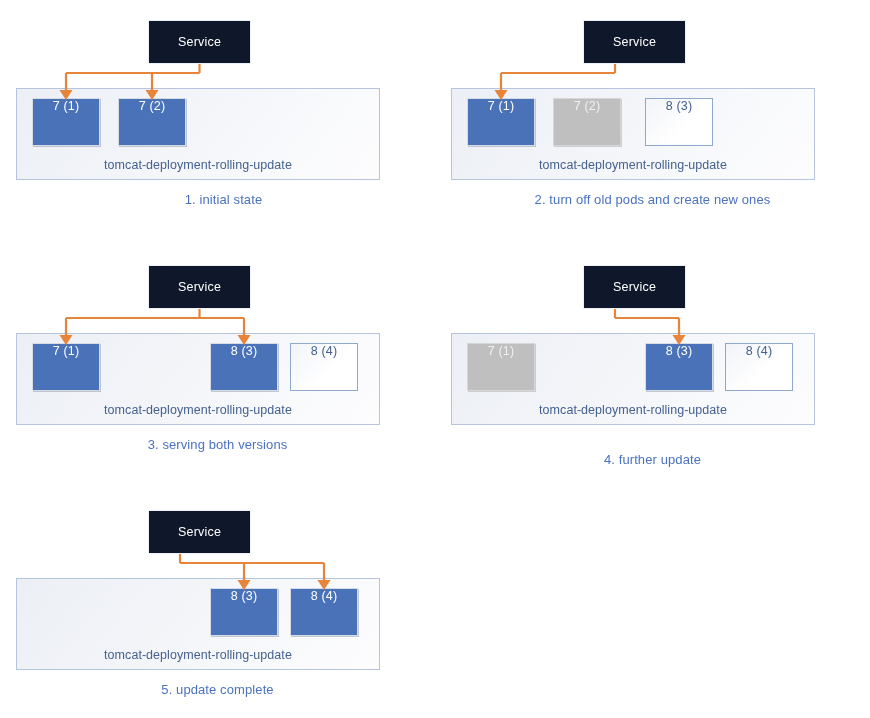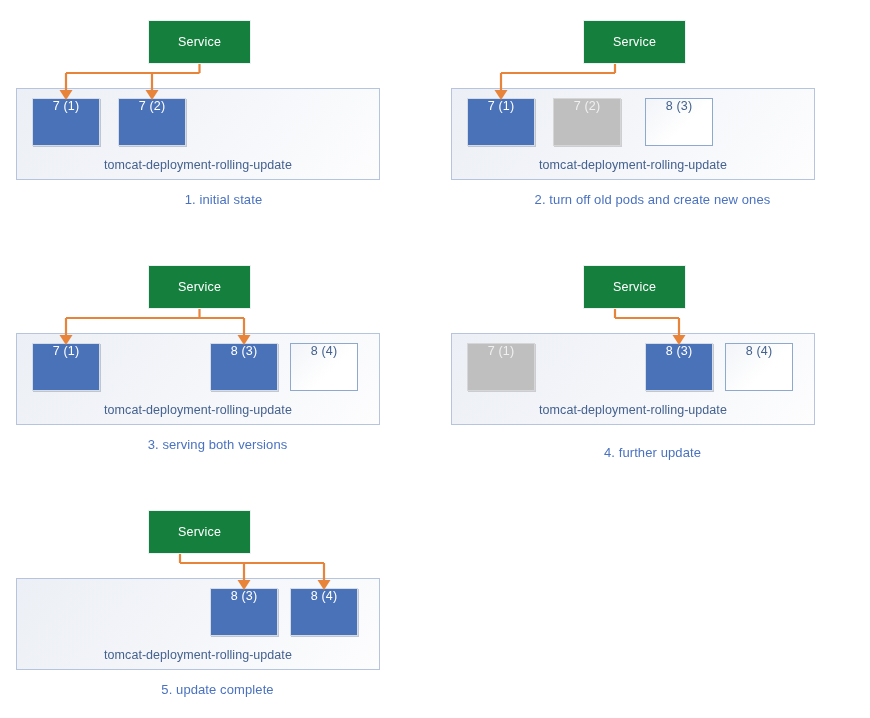--- a/index.html
+++ b/index.html
@@ -23,21 +23,21 @@
   .panel {
     position: absolute;
     width: 435px;
     height: 232px;
   }
   
   .service-box {
     position: absolute;
     width: 103px;
     height: 44px;
-    background: #15803d;
+    background: #0f172a;
     border: 1px solid #eceff3;
     box-sizing: border-box;
     display: flex;
     align-items: center;
     justify-content: center;
     color: #ffffff;
     font-size: 12.5px;
     letter-spacing: .2px;
   }
   
@@ -198,21 +198,21 @@
       <div class="pod running" style="left: 210px; top: 98px;">
         <span>8 (3)</span>
       </div>
       <div class="pod pending" style="left: 290px; top: 98px;">
         <span>8 (4)</span>
       </div>
       <svg class="connectors" viewBox="0 0 435 232">
         <path class="conn-line" d="M 180 64 L 180 73 M 180 73 L 244 73 M 244 73 L 244 91"></path>
         <polygon class="conn-head" points="237.5,90 250.5,90 244,100"></polygon>
       </svg>
-      <div class="caption" style="top: 200px;">4. further update</div>
+      <div class="caption" style="top: 207px;">4. further update</div>
     </div>
     <div class="panel" style="left: 0px; top: 490px;">
       <div class="service-box" style="left: 148px; top: 20px;">
         <span>Service</span>
       </div>
       <div class="deployment-box" style="left: 16px; top: 88px; width: 364px; height: 92px;">
         <div class="deployment-label">tomcat-deployment-rolling-update</div>
       </div>
       <div class="pod running" style="left: 210px; top: 98px;">
         <span>8 (3)</span>

